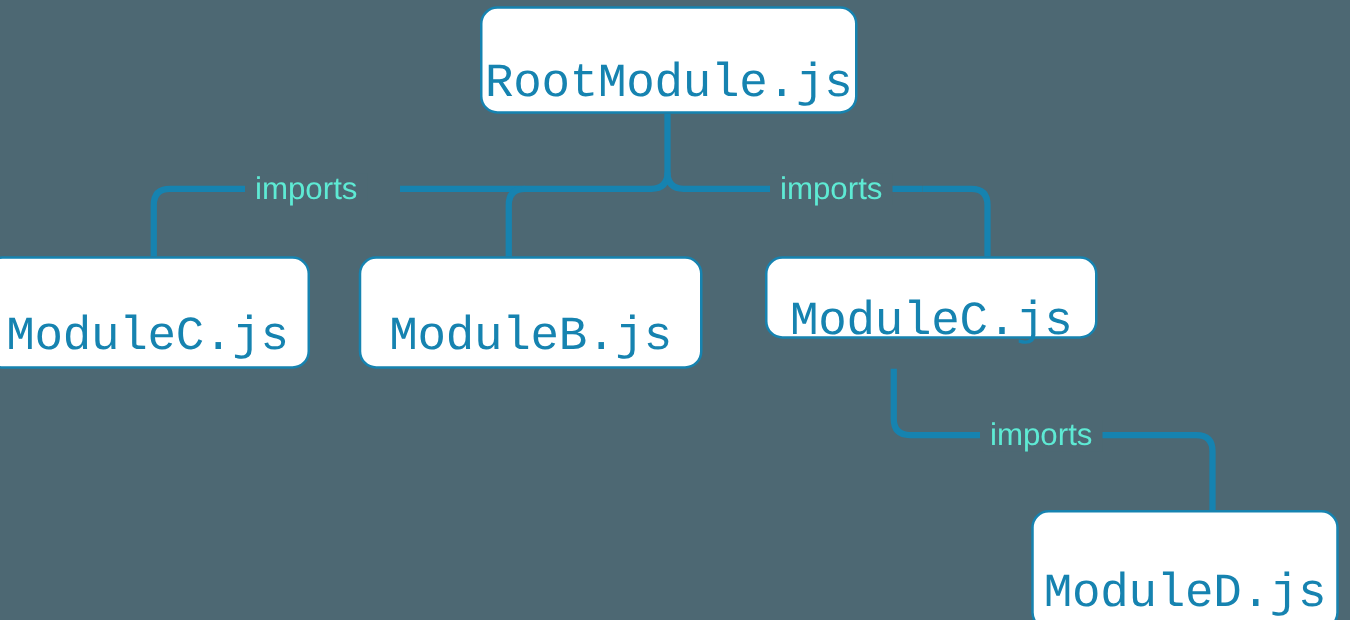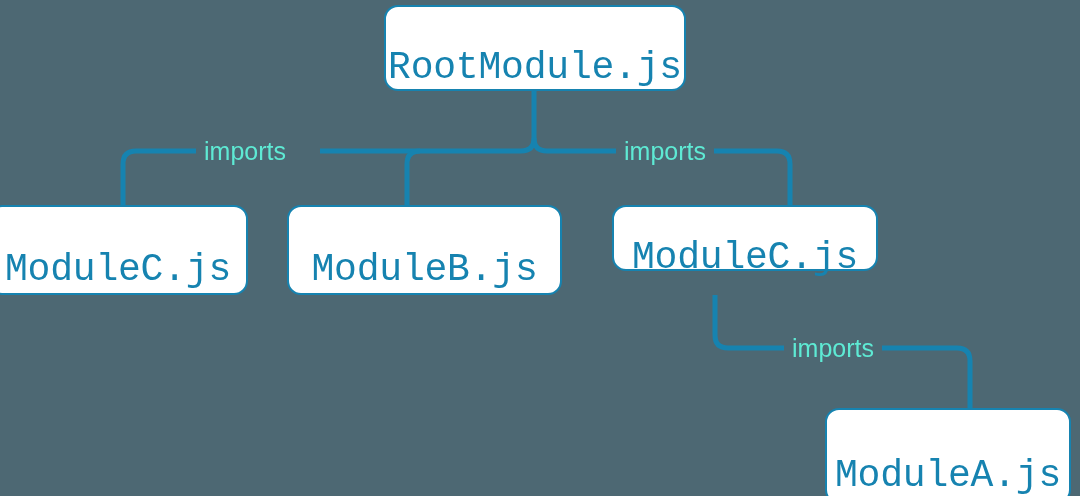--- a/index.html
+++ b/index.html
@@ -102,21 +102,21 @@
 
   <div class="node" id="node-b">
     <span class="node-label">ModuleB.js</span>
   </div>
 
   <div class="node" id="node-c">
     <span class="node-label">ModuleC.js</span>
   </div>
 
   <div class="node" id="node-d">
-    <span class="node-label">ModuleA.js</span>
+    <span class="node-label">ModuleD.js</span>
   </div>
 
   <div class="edge-label" id="edge-label-imports-a">imports</div>
 
   <div class="edge-label" id="edge-label-imports-c">imports</div>
 
   <div class="edge-label" id="edge-label-imports-d">imports</div>
 
 </div>
 

